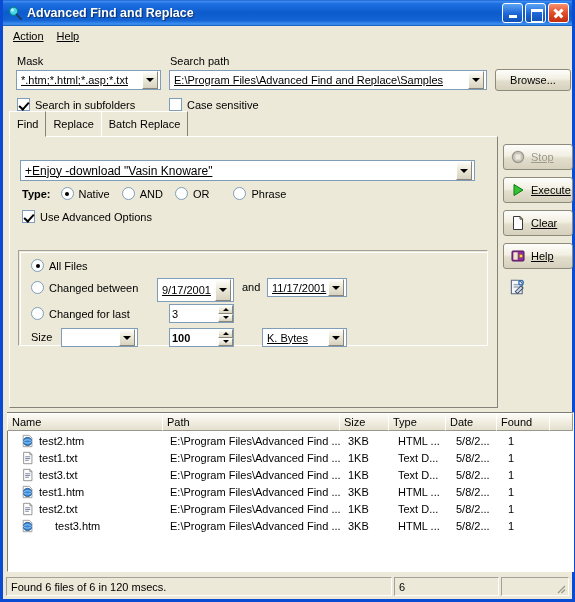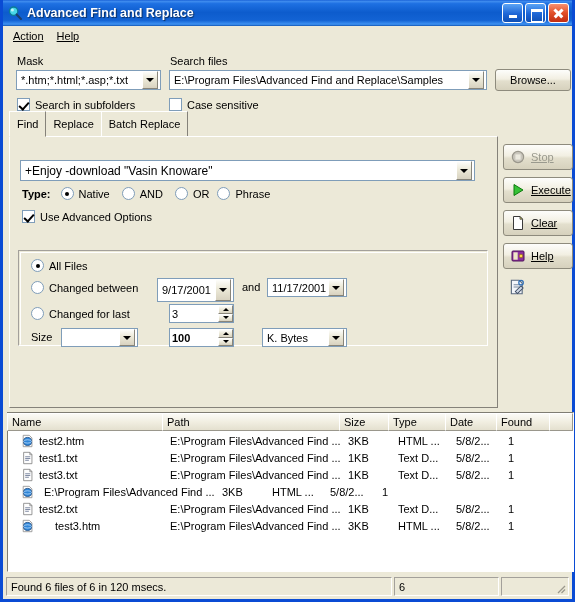--- a/index.html
+++ b/index.html
@@ -50,21 +50,21 @@
   .menu-item u{text-decoration:underline;}
   
   .lbl{font-size:11px;color:#000;}
   .tfield{
     background:#fff;box-sizing:border-box;
     border:1px solid #7f9db9;
     display:flex;align-items:center;
     padding:0 2px;font-size:11px;white-space:nowrap;overflow:hidden;
   }
   .combo{position:relative;}
-  .combo .txt{flex:1 1 auto;overflow:hidden;text-overflow:clip;padding-left:2px;}
+  .combo .txt{flex:1 1 auto;overflow:hidden;text-overflow:clip;padding-left:2px;text-decoration:underline;}
   .cbtn{
     width:16px;height:100%;min-height:15px;flex:0 0 auto;
     background:linear-gradient(to bottom,#fdfdfa,#ece9d8 45%,#d8d2c0);
     border:1px solid;border-color:#fff #88857a #88857a #fff;
     display:flex;align-items:center;justify-content:center;box-sizing:border-box;
   }
   .arrow-d{width:0;height:0;border-left:4px solid transparent;border-right:4px solid transparent;border-top:4px solid #000;}
   .spin{
     width:15px;flex:0 0 auto;display:flex;flex-direction:column;height:100%;
   }
@@ -195,21 +195,21 @@
   <div>
 
     <span class="lbl" style="position:absolute;left:14px;top:55px;">Mask</span>
     <div class="tfield combo" style="position:absolute;left:13px;top:70px;width:145px;height:20px;">
       <span class="txt">*.htm;*.html;*.asp;*.txt</span>
       <span class="cbtn">
           <span class="arrow-d"></span>
         </span>
     </div>
 
-    <span class="lbl" style="position:absolute;left:167px;top:55px;">Search files</span>
+    <span class="lbl" style="position:absolute;left:167px;top:55px;">Search path</span>
     <div class="tfield combo" style="position:absolute;left:166px;top:70px;width:318px;height:20px;">
       <span class="txt">E:\Program Files\Advanced Find and Replace\Samples</span>
       <span class="cbtn">
           <span class="arrow-d"></span>
         </span>
     </div>
 
     <div class="btn" style="position:absolute;left:492px;top:69px;width:76px;height:22px;justify-content:center;text-align:center;">
       <span>Browse...</span>
     </div>
@@ -255,21 +255,21 @@
           <span class="lbl">Native</span>
         </span>
         <span class="cbrow" style="margin-left:6px;">
           <span class="rad"></span>
           <span class="lbl">AND</span>
         </span>
         <span class="cbrow" style="margin-left:6px;">
           <span class="rad"></span>
           <span class="lbl">OR</span>
         </span>
-        <span class="cbrow" style="margin-left:2px;">
+        <span class="cbrow" style="margin-left:18px;">
           <span class="rad"></span>
           <span class="lbl">Phrase</span>
         </span>
       </div>
 
       <div class="cbrow" style="position:absolute;left:12px;top:73px;">
         <span class="chk on"></span>
         <span class="lbl">Use Advanced Options</span>
       </div>
 
@@ -443,20 +443,21 @@
         <span class="lv-c" style="width:52px;">5/8/2...</span>
         <span class="lv-c" style="width:54px;">1</span>
       </div>
 
       <div class="lv-row">
         <svg class="fi" viewBox="0 0 16 16">
           <polygon points="2.5,1.5 9.5,1.5 12.5,4.5 12.5,14.5 2.5,14.5" fill="#fcfcfc" stroke="#8a8a8a" stroke-width=".9"></polygon>
           <circle cx="7.5" cy="8.5" r="4.6" fill="#2f86d8" stroke="#15427a" stroke-width=".9"></circle>
           <ellipse cx="7.5" cy="8.5" rx="4.6" ry="1.9" fill="none" stroke="#cfe6ff" stroke-width=".8"></ellipse>
         </svg>
+        <span class="lv-c" style="width:126px;padding-left:0;">test1.htm</span>
         <span class="lv-c" style="width:178px;">E:\Program Files\Advanced Find ...</span>
         <span class="lv-c" style="width:50px;">3KB</span>
         <span class="lv-c" style="width:58px;">HTML ...</span>
         <span class="lv-c" style="width:52px;">5/8/2...</span>
         <span class="lv-c" style="width:54px;">1</span>
       </div>
 
       <div class="lv-row">
         <svg class="fi" viewBox="0 0 16 16">
           <polygon points="3,1.5 10,1.5 12.5,4.3 12.5,14.5 3,14.5" fill="#fdfdfd" stroke="#7d7d7d" stroke-width=".9"></polygon>

